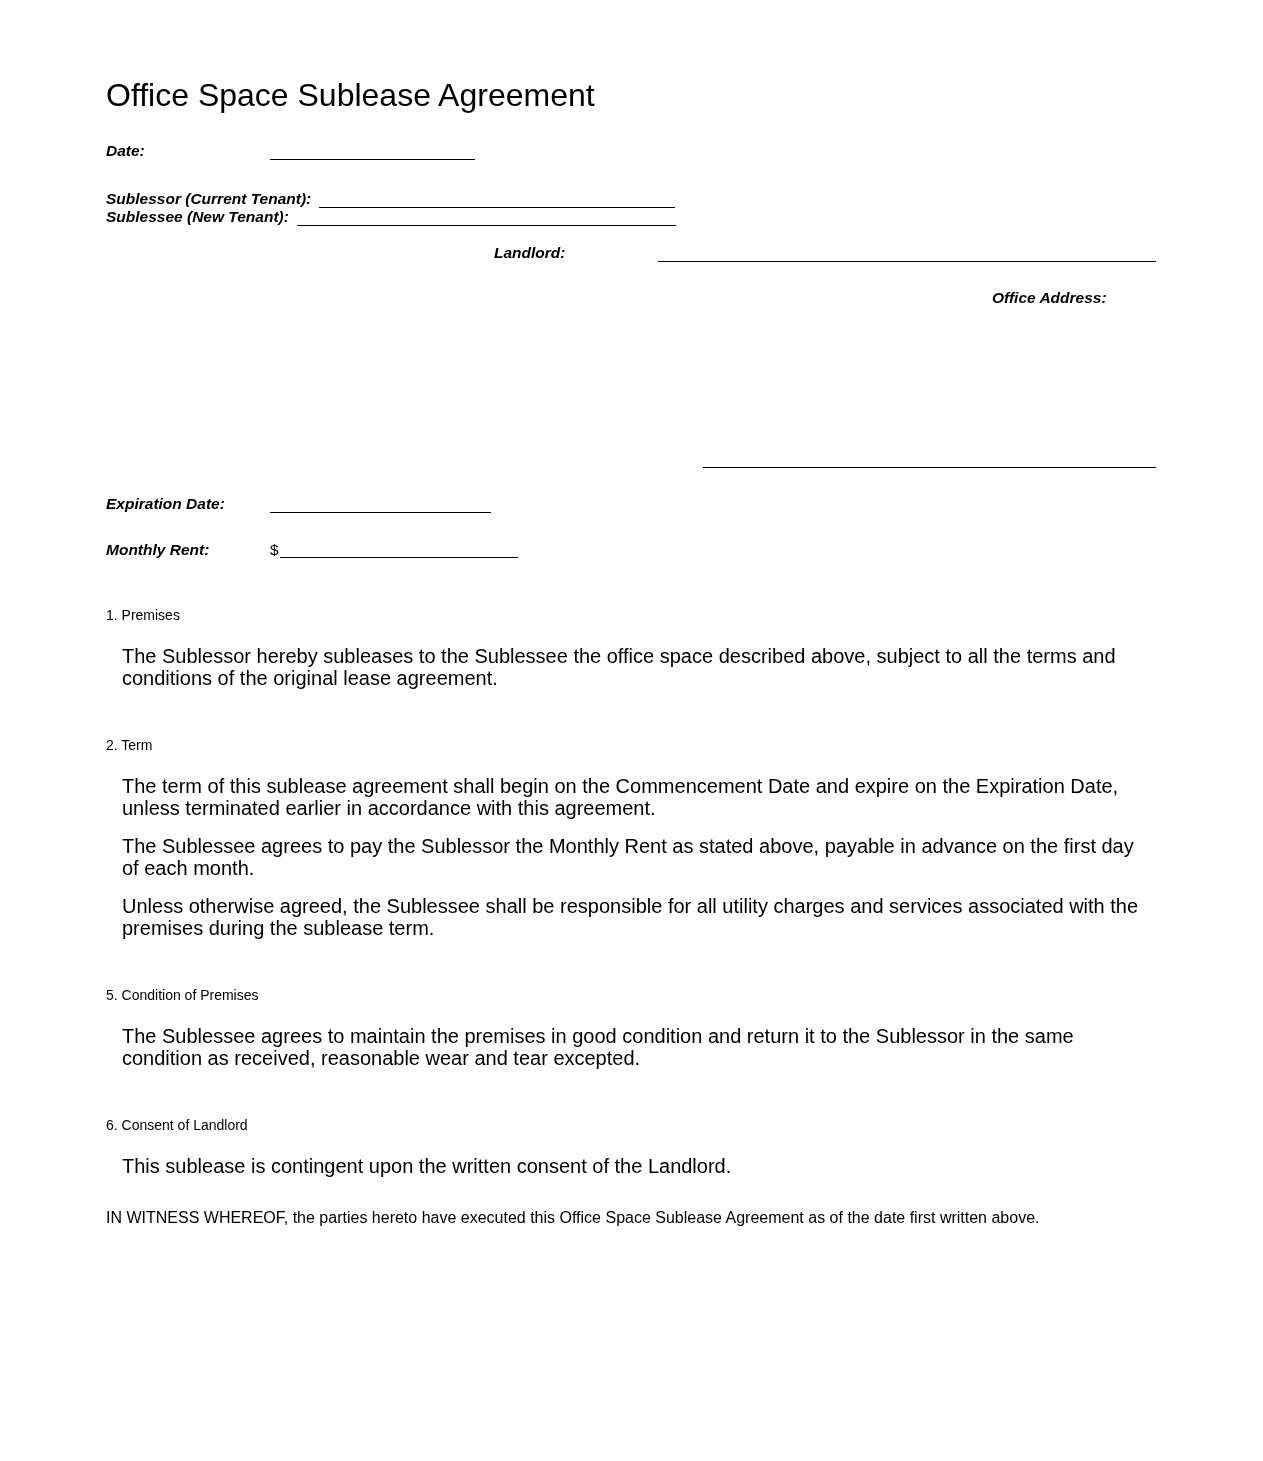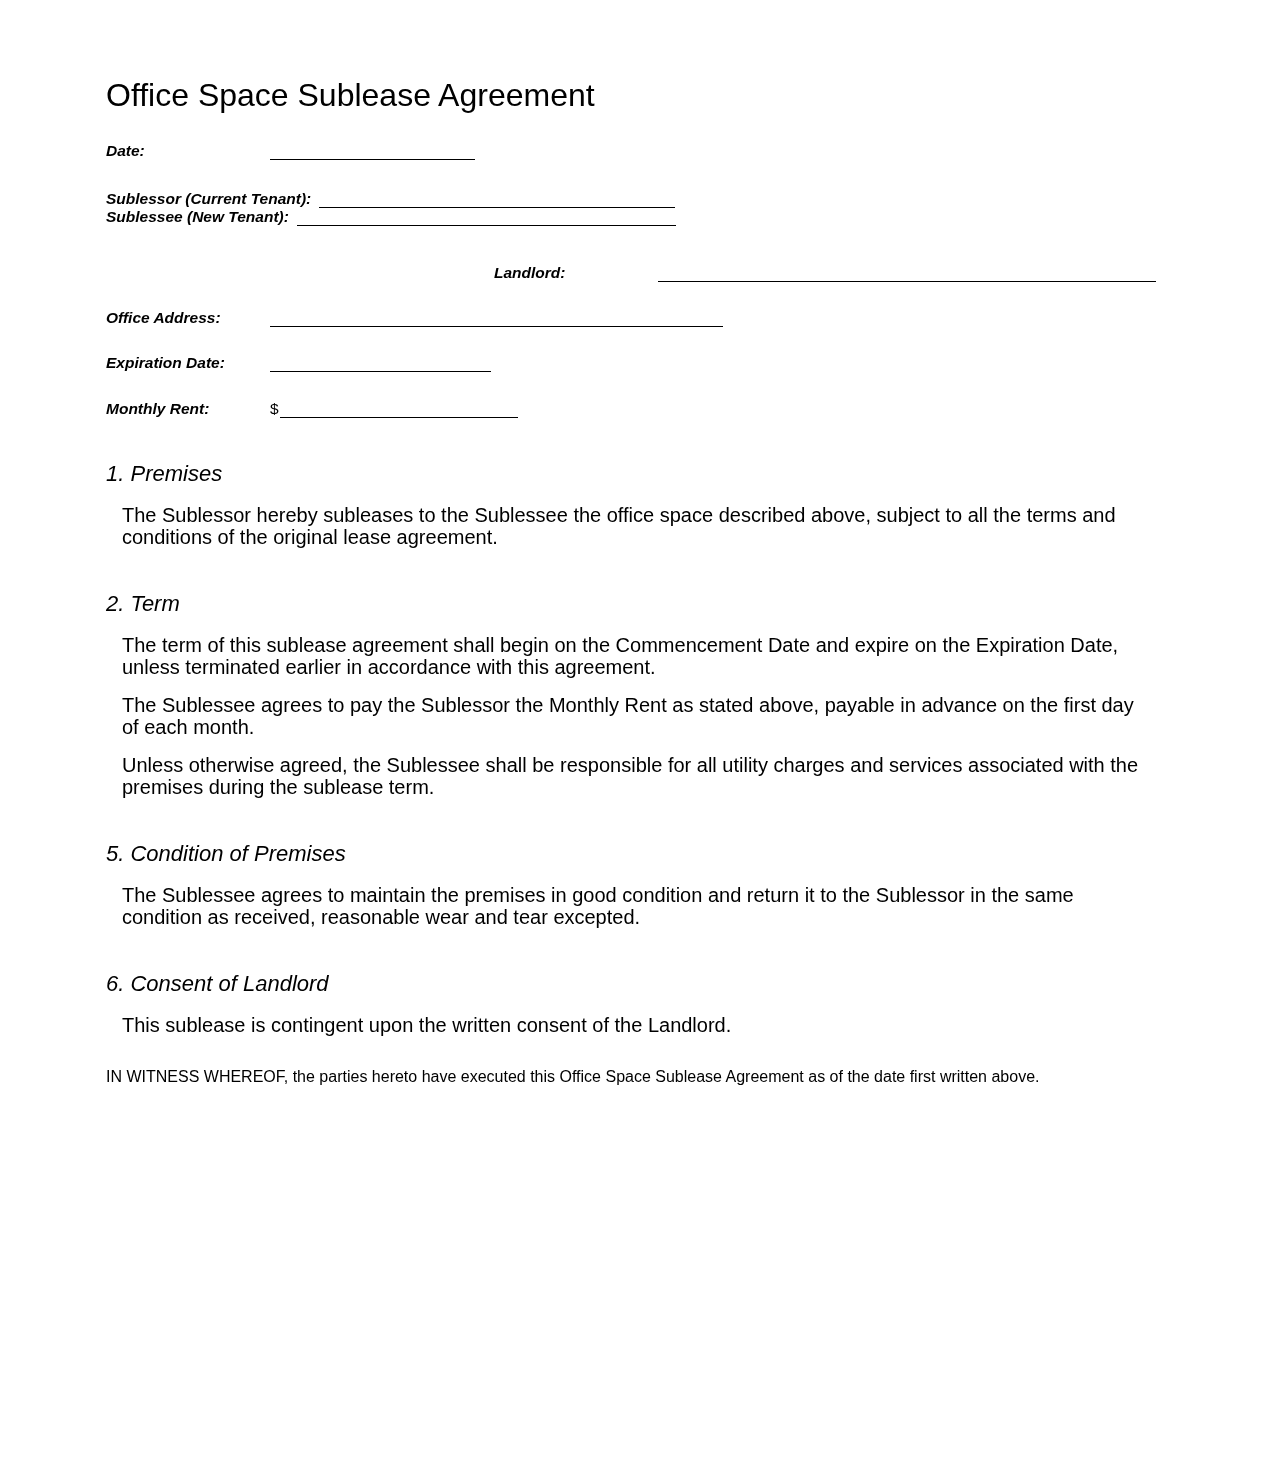--- a/index.html
+++ b/index.html
@@ -35,31 +35,30 @@
   }
   .w205 { width: 205px; }
   .w356 { width: 356px; margin-left: 8px; }
   .w379 { width: 379px; margin-left: 8px; }
   .w498 { width: 498px; }
   .w453 { width: 453px; }
   .w203 { width: 203px; margin-left: 18px; }
   .w221 { width: 221px; }
   .w238 { width: 238px; }
   .row-date      { margin-bottom: 30px; }
-  .group-tenants { margin-bottom: 38px; }
+  .group-tenants { margin-bottom: 18px; }
   .row-landlord  { margin-bottom: 27px; justify-content: flex-end; }
-  .row-office    { margin-bottom: 27px; }
+  .row-office    { margin-bottom: 27px; flex-direction: column; }
   .group-dates   { margin-bottom: 28px; }
-  .row-monthly   { margin-bottom: 29px; }
+  .row-monthly   { margin-bottom: 29px; align-items: center; }
   h2.section-heading {
-    font-size: 22px;
+    font-size: 14px;
     font-weight: 400;
     line-height: 26px;
     margin: 43px 0 17px 0;
-    font-style: italic;
   }
   p.body-text {
     font-size: 20px;
     line-height: 22px;
     margin: 16px;
   }
   .provision-lines { margin: 0; }
   .provision-line {
     width: 622px;
     height: 33px;

